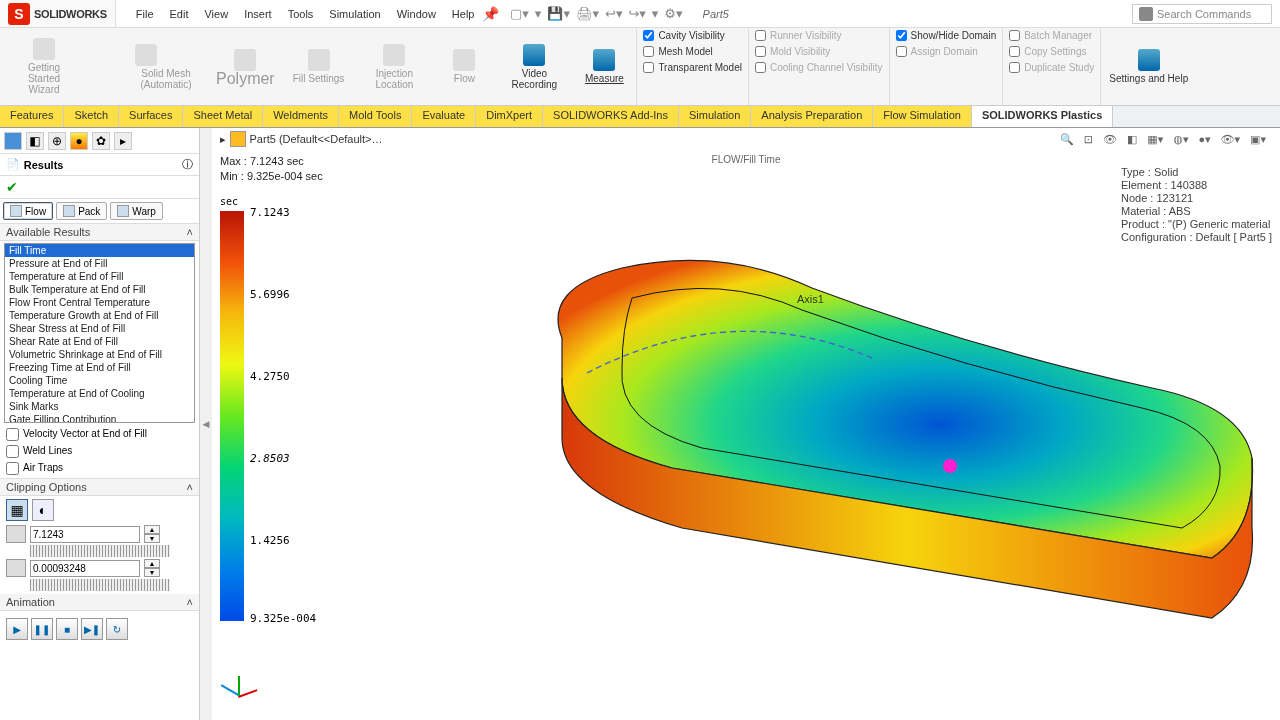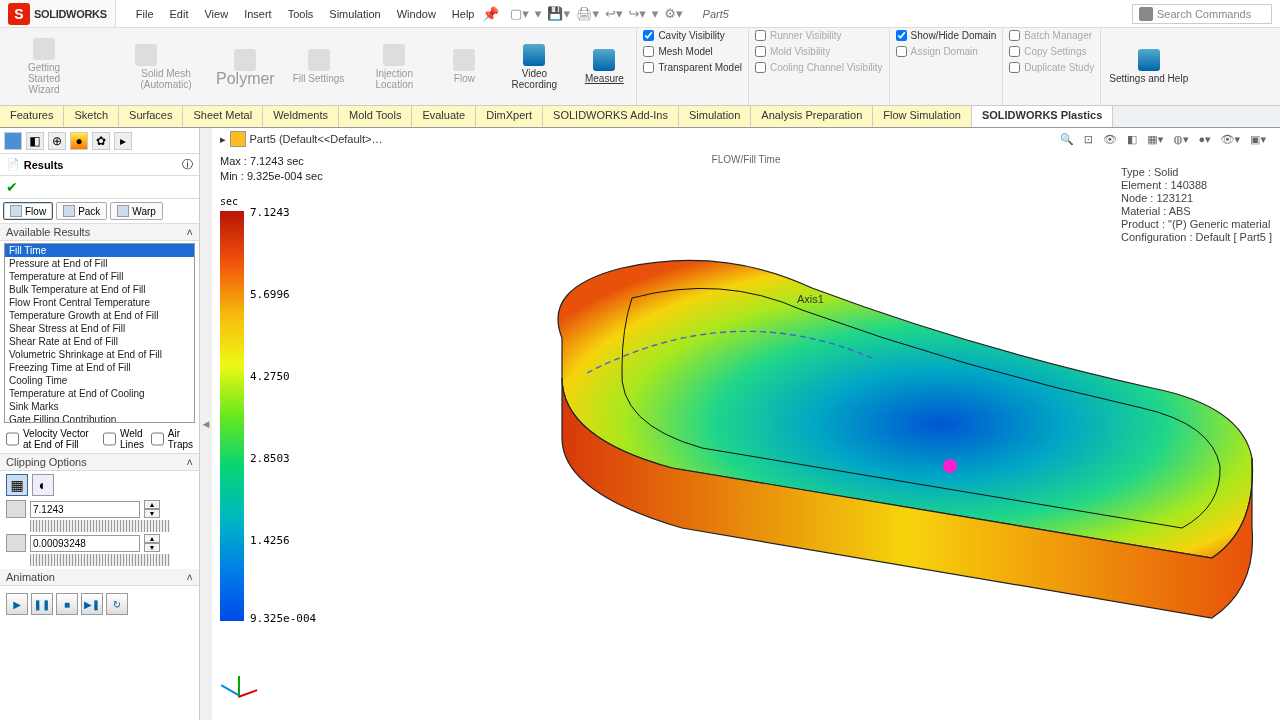--- a/index.html
+++ b/index.html
@@ -21,41 +21,41 @@
 .ribbon-btn{display:flex;flex-direction:column;align-items:center;justify-content:center;padding:4px 8px;color:#999;min-width:56px;position:relative;}
 .ribbon-btn.on{color:#333;}
 .ribbon-btn .ric{width:22px;height:22px;background:#ddd;margin-bottom:2px;border-radius:3px;}
 .ribbon-btn.on .ric{background:linear-gradient(#5ac,#06a);}
 .ribbon-group{display:flex;border-right:1px solid #ddd;padding:2px 4px;gap:2px;}
 .ribbon-check{display:flex;flex-direction:column;gap:5px;padding:2px 6px;border-right:1px solid #ddd;}
 .ribbon-check label{display:flex;align-items:center;gap:4px;color:#aaa;font-size:10px;white-space:nowrap;}
 .ribbon-check label.on{color:#333;}
 .ribbon-check input{width:11px;height:11px;}
 .tabs{height:22px;background:#eef1f3;display:flex;border-bottom:1px solid #999;}
-.tab{padding:3px 10px;border-right:1px solid #ccc;color:#333;cursor:default;background:#fef9c3;}
+.tab{padding:3px 10px;border-right:1px solid #ccc;color:#333;cursor:default;background:#fde047;}
 .tab.active{background:#fff;font-weight:600;}
 .workspace{display:flex;height:calc(720px - 28px - 78px - 22px);}
 .left{width:200px;border-right:1px solid #ccc;display:flex;flex-direction:column;background:#fff;}
 .fmgr{height:26px;display:flex;align-items:center;gap:4px;border-bottom:1px solid #ddd;padding:0 4px;}
 .fmgr span{width:18px;height:18px;background:#eee;border:1px solid #ccc;display:flex;align-items:center;justify-content:center;font-size:12px;}
 .fmgr span.s1{background:#4a90d9;}
 .fmgr span.s2{background:linear-gradient(#fe4,#f70);}
 .panel{display:flex;flex-direction:column;flex:1;overflow:hidden;}
 .panel-title{display:flex;align-items:center;justify-content:space-between;padding:3px 6px;border-bottom:1px solid #ddd;}
 .panel-title .lt{display:flex;align-items:center;gap:4px;font-weight:600;}
 .okbar{padding:3px 6px;border-bottom:1px solid #ddd;}
 .okbar span{color:#090;font-size:14px;}
 .rtabs{display:flex;gap:3px;padding:3px;border-bottom:1px solid #ddd;}
 .rtab{display:flex;align-items:center;gap:3px;padding:2px 6px;border:1px solid #aaa;border-radius:2px;background:#f9f9f9;font-size:10px;}
 .rtab.active{background:#fff;border-color:#555;box-shadow:inset 0 0 0 1px #bde;}
 .section-h{padding:2px 6px;background:#f4f4f4;border-bottom:1px solid #ddd;display:flex;justify-content:space-between;color:#444;}
 .rlist{overflow-y:auto;flex:0 0 180px;border:1px solid #999;margin:2px 4px;}
 .rlist li{list-style:none;padding:1px 4px;font-size:10px;white-space:nowrap;overflow:hidden;color:#222;}
 .rlist li.sel{background:#1e6bd4;color:#fff;}
-.checks{padding:3px 6px;display:flex;flex-direction:row;gap:4px;border-bottom:1px solid #ddd;}
+.checks{padding:3px 6px;display:flex;flex-direction:column;gap:4px;border-bottom:1px solid #ddd;}
 .checks label{display:flex;gap:4px;font-size:10px;}
 .clip{padding:3px 6px;}
 .clipbtns{display:flex;gap:4px;margin-bottom:4px;}
 .clipbtns span{width:22px;height:22px;border:1px solid #999;background:#eef;display:flex;align-items:center;justify-content:center;font-size:14px;}
 .clipbtns span.on{background:#cde;border-color:#369;}
 .spin{display:flex;align-items:center;gap:4px;margin:2px 0;}
 .spin .si{width:20px;height:18px;background:#ddd;border:1px solid #999;}
 .spin input{width:110px;border:1px solid #999;padding:2px;font-size:10px;}
 .spin .arr{display:flex;flex-direction:column;}
 .spin .arr span{width:16px;height:9px;border:1px solid #999;font-size:7px;text-align:center;line-height:7px;background:#f5f5f5;}
@@ -314,21 +314,21 @@
       <div>Max : 7.1243 sec</div>
       <div>Min : 9.325e-004 sec</div>
     </div>
     <div class="flowtitle">FLOW/Fill Time</div>
     <div class="legend">
       <div class="unit">sec</div>
       <div class="cbar" id="cbar">
           <div class="tk" style="top: -5px;">7.1243</div>
           <div class="tk" style="top: 77px;">5.6996</div>
           <div class="tk" style="top: 159px;">4.2750</div>
-          <div class="tk" style="top: 241px;">2.8503</div>
+          <div class="tk" style="top: 241px; font-style: italic;">2.8503</div>
           <div class="tk" style="top: 323px;">1.4256</div>
           <div class="tk" style="top: 400.9px;">9.325e-004</div>
         </div>
     </div>
     <div class="info" id="info">
         <div>Type : Solid</div>
         <div>Element : 140388</div>
         <div>Node : 123121</div>
         <div>Material : ABS</div>
         <div>Product :   "(P)  Generic material</div>

